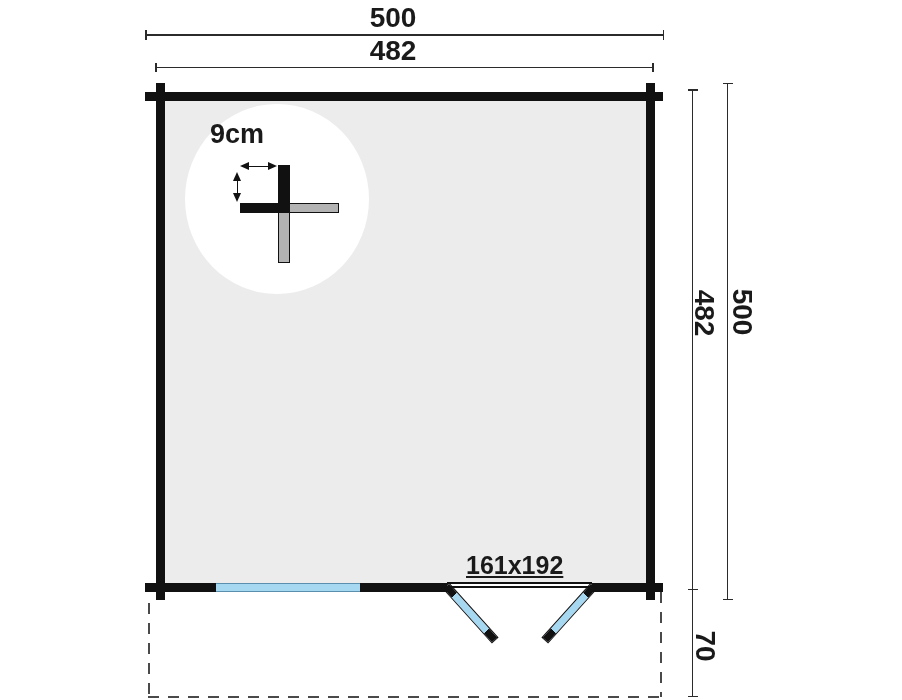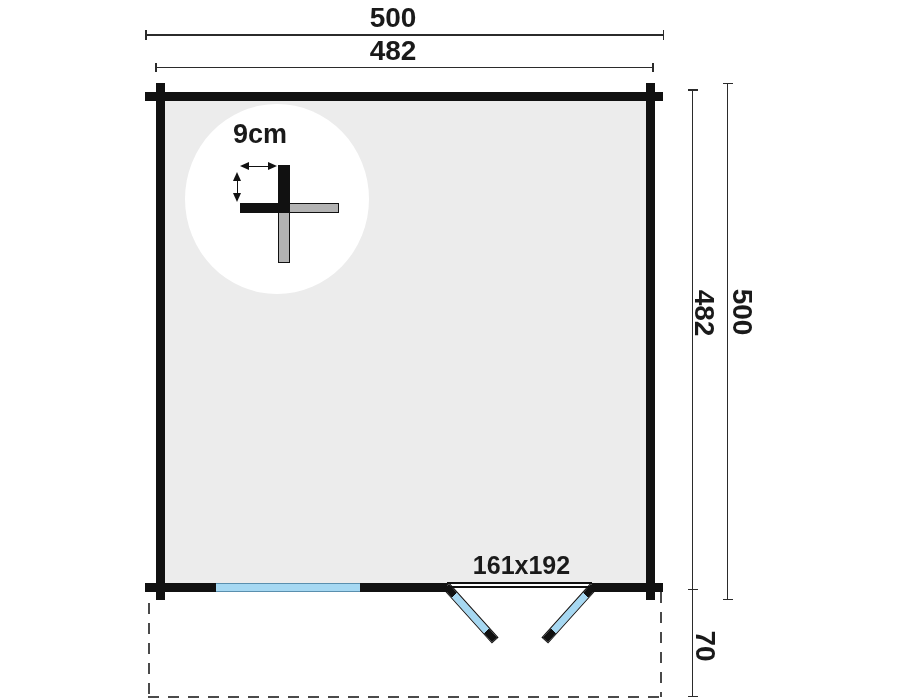--- a/index.html
+++ b/index.html
@@ -9,21 +9,21 @@
   }
   .abs{position:absolute;}
   .floor{background:var(--floor,#ececec);}
   .wall{background:var(--wall,#111);}
   .glass{background:var(--glass,#a8d9f2);}
   .dimline{background:var(--dimline,#2b2b2b);}
   .tick-v{position:absolute;width:1.5px;height:9.5px;background:var(--dimline,#2b2b2b);}
   .tick-h{position:absolute;width:9.5px;height:1.5px;background:var(--dimline,#2b2b2b);}
   .dimlabel{position:absolute;font-size:28px;font-weight:600;text-align:center;white-space:nowrap;line-height:1;}
   .dimlabel.rot{transform:translate(-50%,-50%) rotate(90deg);}
-  .featlabel{position:absolute;font-size:25px;font-weight:600;text-align:center;white-space:nowrap;line-height:1;}
+  .featlabel{position:absolute;font-size:25px;font-weight:600;white-space:nowrap;line-height:1;}
   .circle{background:#fff;border-radius:50%;}
   .graybar{background:var(--detail_gray,#b3b3b3);border:1.5px solid var(--wall,#111);box-sizing:border-box;}
   .blackbar{background:var(--wall,#111);}
   .leaf{box-sizing:border-box;border:1px solid var(--wall,#111);
         background:linear-gradient(90deg,var(--wall,#111) 0 12px,var(--glass,#a8d9f2) 12px 60px,var(--wall,#111) 60px 100%);}
   .dash-v{width:2px;background:repeating-linear-gradient(180deg,var(--dash,#4a4a4a) 0 11px,transparent 11px 20px);}
   .dash-h{height:2px;background:repeating-linear-gradient(90deg,var(--dash,#4a4a4a) 0 11px,transparent 11px 20px);}
   .ah-line,.ah-head{position:absolute;}
   .ah-line{background:var(--wall,#111);}
   .ah-head{width:0;height:0;}
@@ -89,15 +89,15 @@
 
   <div class="abs dimline" style="left:727.2px;top:83.5px;width:1.3px;height:516px;"></div>
   <span class="tick-h" style="left:723.3px;top:82.9px;"></span>
   <span class="tick-h" style="left:723.3px;top:598.8px;"></span>
   <div class="dimlabel rot" style="left:742px;top:312px;">500</div>
 
   <div class="abs dimline" style="left:692.2px;top:589.5px;width:1.3px;height:107.5px;"></div>
   <span class="tick-h" style="left:688.3px;top:695.9px;"></span>
   <div class="dimlabel rot" style="left:704.5px;top:646px;">70</div>
 
-  <div class="featlabel" style="left:449px;top:553px;width:145px;">161x192</div>
+  <div class="featlabel" style="left:466px;top:553px;width:145px;text-decoration:underline;">161x192</div>
 
 </div>
 
 </body></html>

